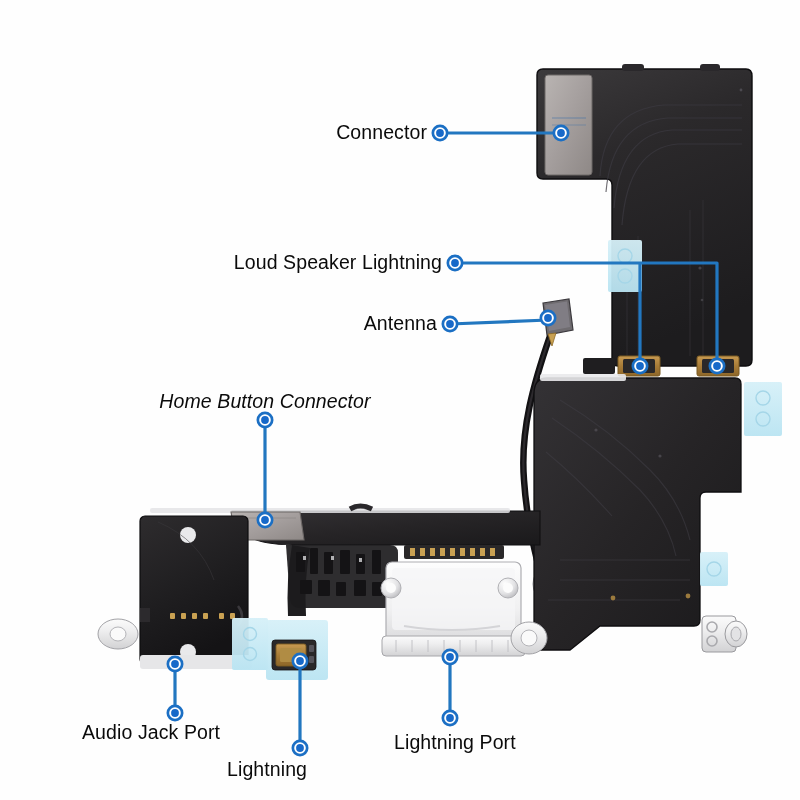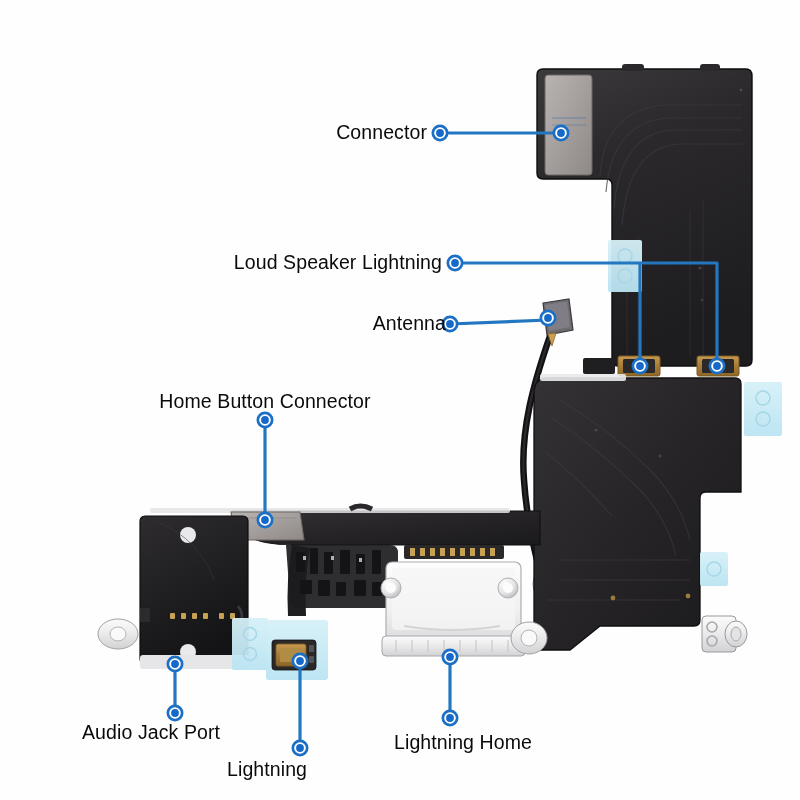--- a/index.html
+++ b/index.html
@@ -407,25 +407,25 @@
           <circle cx="450" cy="657" r="8.5" fill="#1b6fc4"></circle>
           <circle cx="450" cy="657" r="5.8" fill="#ffffff"></circle>
           <circle cx="450" cy="657" r="3.9" fill="#1769c9"></circle>
         </g>
       </g>
   </svg>
 
   <div id="labels">
       <div class="callout-label lbl-right" style="left: 427px; top: 133px; color: rgb(10, 10, 10);">Connector</div>
       <div class="callout-label lbl-right" style="left: 442px; top: 263px; color: rgb(10, 10, 10);">Loud Speaker Lightning</div>
-      <div class="callout-label lbl-right" style="left: 446px; top: 324px; color: rgb(10, 10, 10);">Antenna</div>
-      <div class="callout-label lbl-center" style="left: 265px; top: 402px; color: rgb(10, 10, 10);">Home Button Connector</div>
+      <div class="callout-label lbl-right" style="left: 437px; top: 324px; color: rgb(10, 10, 10);">Antenna</div>
+      <div class="callout-label lbl-center" style="left: 265px; top: 402px; color: rgb(10, 10, 10); font-style: italic;">Home Button Connector</div>
       <div class="callout-label lbl-left" style="left: 82px; top: 733px; color: rgb(10, 10, 10);">Audio Jack Port</div>
       <div class="callout-label lbl-left" style="left: 227px; top: 770px; color: rgb(10, 10, 10);">Lightning</div>
-      <div class="callout-label lbl-left" style="left: 394px; top: 743px; color: rgb(10, 10, 10);">Lightning Home</div>
+      <div class="callout-label lbl-left" style="left: 394px; top: 743px; color: rgb(10, 10, 10);">Lightning Port</div>
     </div>
 
   <div id="overlay">
       <div class="hot" title="Connector" style="left: 440px; top: 133px;"></div>
       <div class="hot" title="Loud Speaker Connector" style="left: 455px; top: 263px;"></div>
       <div class="hot" title="Antenna" style="left: 450px; top: 324px;"></div>
       <div class="hot" title="Home Button Connector" style="left: 265px; top: 420px;"></div>
       <div class="hot" title="Audio Jack Port" style="left: 175px; top: 713px;"></div>
       <div class="hot" title="Microphone" style="left: 300px; top: 748px;"></div>
       <div class="hot" title="Lightning Port" style="left: 450px; top: 718px;"></div>

